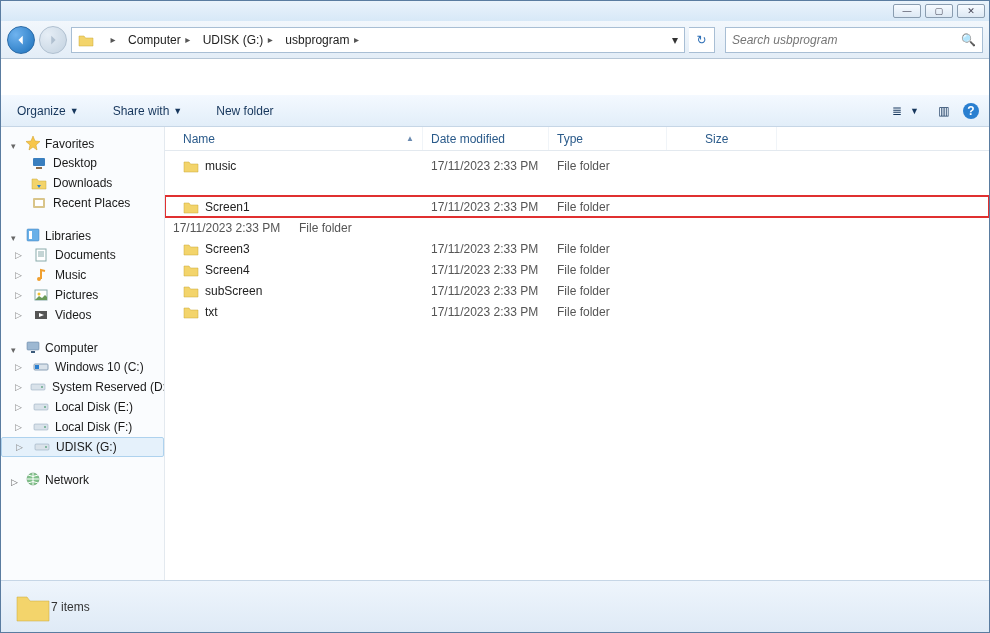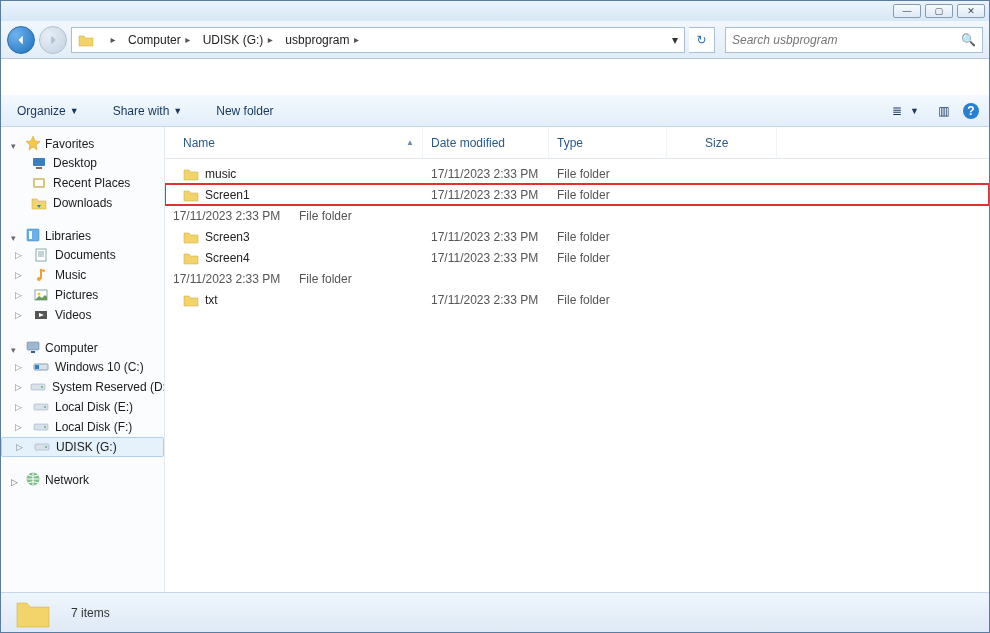--- a/index.html
+++ b/index.html
@@ -44,38 +44,38 @@
 .sb-head.collapsed .tri::before { content:"▷"; }
 .sb-head .tri::before { content:"▾"; }
 .sb-head .lbl { }
 .sb-item { display:flex; align-items:center; gap:6px; padding:2px 4px 2px 30px; color:#1a1a1a; cursor:default; white-space:nowrap; overflow:hidden; text-overflow:ellipsis; }
 .sb-item .exp { width:10px; font-size:9px; color:#888; margin-left:-16px; margin-right:2px; }
 .sb-item.selected { background:#e5f1fb; border:1px solid #aed2ee; border-radius:2px; padding-top:1px; padding-bottom:1px; }
 .ic { width:16px; height:16px; display:inline-flex; align-items:center; justify-content:center; flex:0 0 16px; }
 
 
 .content { flex:1; display:flex; flex-direction:column; background:#fff; }
-.colhead { height:32px; display:flex; align-items:center; border-bottom:1px solid #e3e9ef; color:#2a5a8a; }
+.colhead { height:24px; display:flex; align-items:center; border-bottom:1px solid #e3e9ef; color:#2a5a8a; }
 .col { padding:0 8px; display:flex; align-items:center; height:100%; border-right:1px solid #f0f4f8; }
 .col.name { width:258px; padding-left:18px; }
 .col.date { width:126px; }
 .col.type { width:118px; }
 .col.size { width:80px;margin-left:30px; }
 .col .sort { font-size:8px; margin-left:auto; color:#6a8ab0; }
 .rows { flex:1; overflow:auto; padding-top:4px; }
 .row { height:21px; display:flex; align-items:center; color:#222; }
 .row .c { padding:0 8px; }
 .row .c.name { width:258px; padding-left:18px; display:flex; align-items:center; gap:6px; }
 .row .c.date { width:126px; color:#555; }
 .row .c.type { width:118px; color:#555; }
 .row .c.size { width:80px; }
-.row.highlight { outline:2px solid #e03030; outline-offset:-1px; }
-
-
-.statusbar { height:40px; background:linear-gradient(#eef5fc,#dfeaf6); border-top:1px solid #c6d6e6; display:flex; align-items:center; padding:0 14px; gap:20px; color:#333; }
+.row.highlight { outline:2px solid #e03030; outline-offset:-1px;margin-top:20px; }
+
+
+.statusbar { height:52px; background:linear-gradient(#eef5fc,#dfeaf6); border-top:1px solid #c6d6e6; display:flex; align-items:center; padding:0 14px; gap:0; color:#333; }
 .statusbar .big-ic { width:36px; height:36px; }
 
 
 .folder-svg { fill:#f3d46b; stroke:#caa93a; stroke-width:0.5; }
 .star-svg { fill:#f7c64a; stroke:#cf9a1a; stroke-width:0.5; }
 .lib-svg { fill:#69b0e8; stroke:#3a7fbf; stroke-width:0.5; }
 .comp-svg { fill:#9db8d2; stroke:#5a7a9a; stroke-width:0.5; }
 .drive-svg { fill:#d9e2ea; stroke:#8aa0b6; stroke-width:0.5; }
 .net-svg { fill:#7fc089; stroke:#4a8a54; stroke-width:0.5; }
 </style>
@@ -239,32 +239,32 @@
             <span class="ic">
               <svg width="16" height="16">
                 <use href="#i-desktop"></use>
               </svg>
             </span>
             <span>Desktop</span>
           </div>
         <div class="sb-item">
             <span class="ic">
               <svg width="16" height="16">
+                <use href="#i-downloads"></use>
+              </svg>
+            </span>
+            <span>Downloads</span>
+          </div>
+        <div class="sb-item">
+            <span class="ic">
+              <svg width="16" height="16">
                 <use href="#i-recent"></use>
               </svg>
             </span>
             <span>Recent Places</span>
-          </div>
-        <div class="sb-item">
-            <span class="ic">
-              <svg width="16" height="16">
-                <use href="#i-downloads"></use>
-              </svg>
-            </span>
-            <span>Downloads</span>
           </div>
       </div>
 
       <div class="sb-group">
         <div class="sb-head">
           <span class="tri"></span>
           <span class="ic">
               <svg width="16" height="16">
                 <use href="#i-lib"></use>
               </svg>
@@ -448,20 +448,28 @@
                   <use href="#i-folder"></use>
                 </svg>
               </span>
               <span>Screen4</span>
             </div>
             <div class="c date">17/11/2023 2:33 PM</div>
             <div class="c type">File folder</div>
             <div class="c size"></div>
           </div>
           <div class="row">
+            <div class="c name">
+              <span class="ic">
+                <svg width="16" height="16">
+                  <use href="#i-folder"></use>
+                </svg>
+              </span>
+              <span>subScreen</span>
+            </div>
             <div class="c date">17/11/2023 2:33 PM</div>
             <div class="c type">File folder</div>
             <div class="c size"></div>
           </div>
           <div class="row">
             <div class="c name">
               <span class="ic">
                 <svg width="16" height="16">
                   <use href="#i-folder"></use>
                 </svg>

